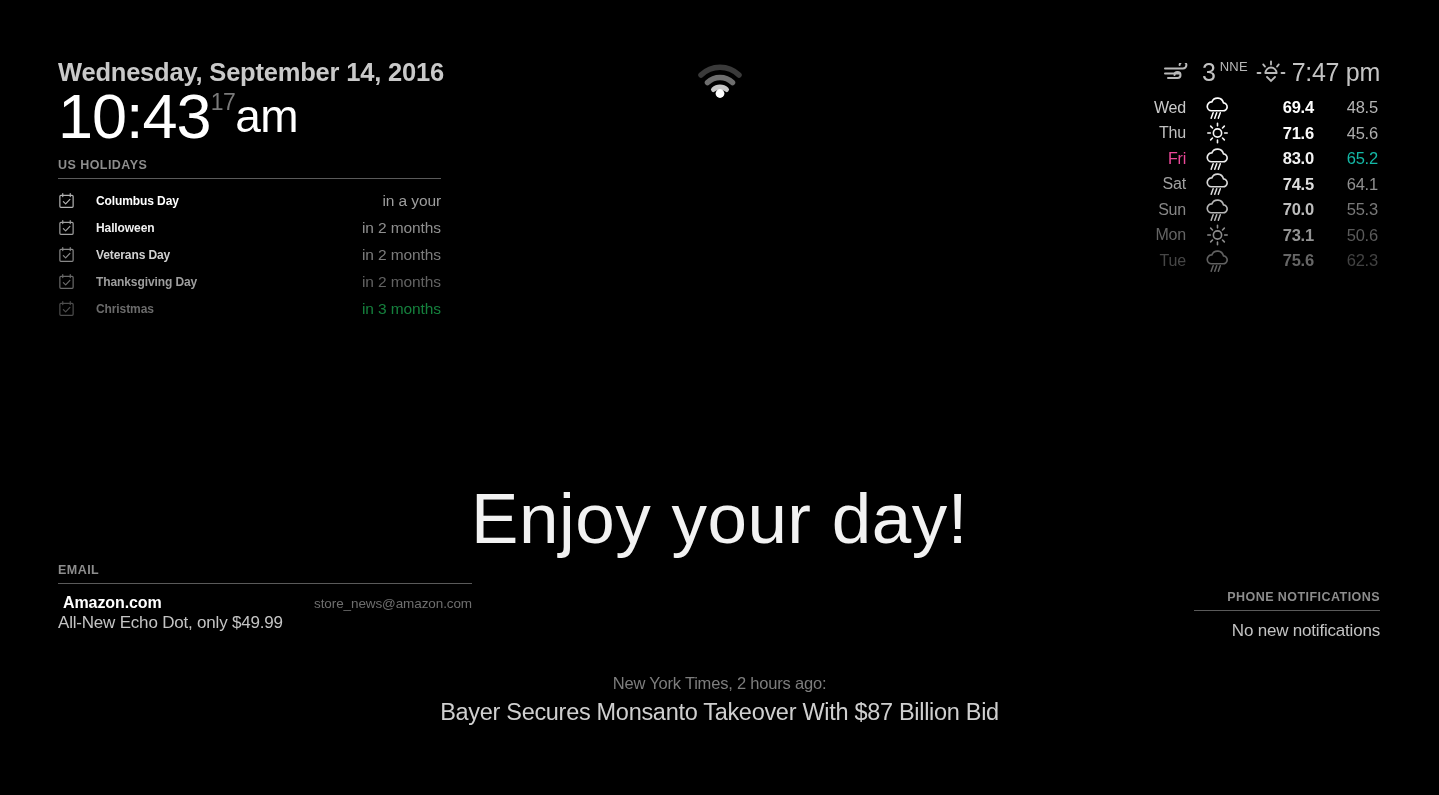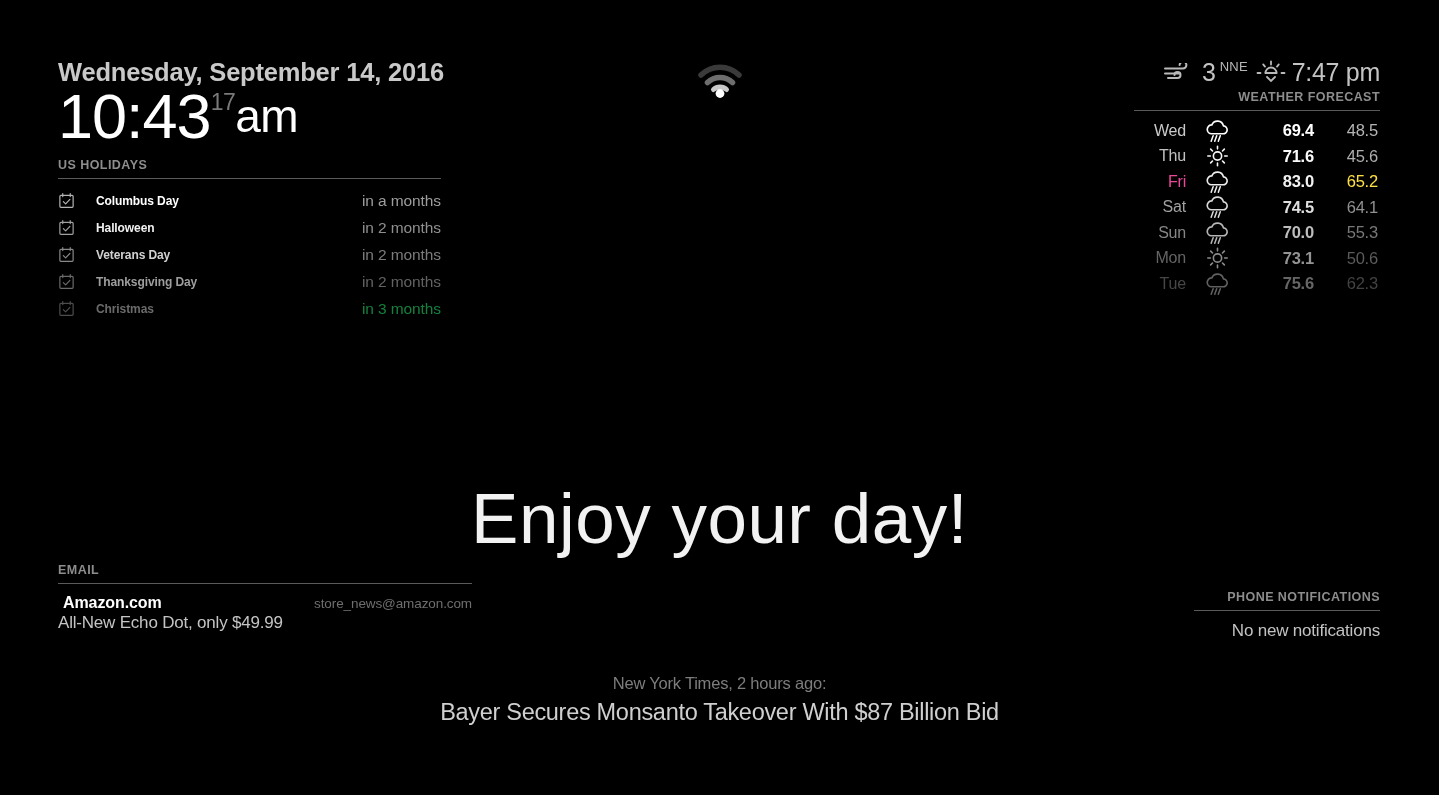--- a/index.html
+++ b/index.html
@@ -240,21 +240,21 @@
   .w-fade-0 .fc-day { color: #c9c9c9; }
   .w-fade-0 .fc-high { color: #ffffff; }
   .w-fade-0 .fc-low { color: #b5b5b5; }
   .w-fade-0 .fc-icon svg { stroke: #ffffff; }
   .w-fade-1 .fc-day { color: #c0c0c0; }
   .w-fade-1 .fc-high { color: #fafafa; }
   .w-fade-1 .fc-low { color: #adadad; }
   .w-fade-1 .fc-icon svg { stroke: #f6f6f6; }
   .w-fade-2 .fc-day { color: #ec4899; }
   .w-fade-2 .fc-high { color: #f2f2f2; }
-  .w-fade-2 .fc-low { color: #fde047; }
+  .w-fade-2 .fc-low { color: #14b8a6; }
   .w-fade-2 .fc-icon svg { stroke: #ededed; }
   .w-fade-3 .fc-day { color: #a1a1a1; }
   .w-fade-3 .fc-high { color: #dedede; }
   .w-fade-3 .fc-low { color: #909090; }
   .w-fade-3 .fc-icon svg { stroke: #d8d8d8; }
   .w-fade-4 .fc-day { color: #868686; }
   .w-fade-4 .fc-high { color: #bdbdbd; }
   .w-fade-4 .fc-low { color: #787878; }
   .w-fade-4 .fc-icon svg { stroke: #b6b6b6; }
   .w-fade-5 .fc-day { color: #646464; }
@@ -375,21 +375,21 @@
     <div id="holidays-list">
         <div class="holiday-row fade-0">
           <span class="holiday-icon">
             <svg viewBox="0 0 20 20" width="17" height="17" fill="none" stroke="#b4b4b4" stroke-width="1.4">
               <rect x="2.2" y="4" width="15.6" height="14" rx="1.2"></rect>
               <path d="M5.6 1.8 v3.6 M14.4 1.8 v3.6" stroke-linecap="round"></path>
               <path d="M6.3 11.3 L9 13.9 L14 8.6" stroke-linecap="round" stroke-linejoin="round"></path>
             </svg>
           </span>
           <span class="holiday-name">Columbus Day</span>
-          <span class="holiday-when">in a months</span>
+          <span class="holiday-when">in a your</span>
         </div>
         <div class="holiday-row fade-1">
           <span class="holiday-icon">
             <svg viewBox="0 0 20 20" width="17" height="17" fill="none" stroke="#b4b4b4" stroke-width="1.4">
               <rect x="2.2" y="4" width="15.6" height="14" rx="1.2"></rect>
               <path d="M5.6 1.8 v3.6 M14.4 1.8 v3.6" stroke-linecap="round"></path>
               <path d="M6.3 11.3 L9 13.9 L14 8.6" stroke-linecap="round" stroke-linejoin="round"></path>
             </svg>
           </span>
           <span class="holiday-name">Halloween</span>
@@ -463,24 +463,20 @@
             <path d="M9.5 13 A5.5 5.5 0 0 1 20.5 13"></path>
             <path d="M9.5 13 H20.5"></path>
             <path d="M11 17 L15 21 L19 17"></path>
           </g>
         </svg>
       </span>
       <span id="sunset-time">7:47 pm</span>
     </div>
 
 
-    <div id="forecast-label-row">
-      <div class="section-label">WEATHER FORECAST</div>
-      <div class="section-rule"></div>
-    </div>
 
     <div id="forecast-table">
         <div class="forecast-row w-fade-0">
           <span class="fc-day">Wed</span>
           <span class="fc-icon">
             <svg viewBox="0 0 34 30" width="27" height="24" fill="none" stroke="#ffffff" stroke-width="2.1" stroke-linejoin="round">
               <path d="M9.5 18.5 a5.6 5.6 0 0 1 0.4 -11.2 a7.7 7.7 0 0 1 14.6 1.2 a5 5 0 0 1 -0.7 10 Z"></path>
               <g stroke-linecap="round" stroke-width="1.9">
                 <path d="M11.5 21 L9 28"></path>
                 <path d="M16 21 L13.5 28"></path>

